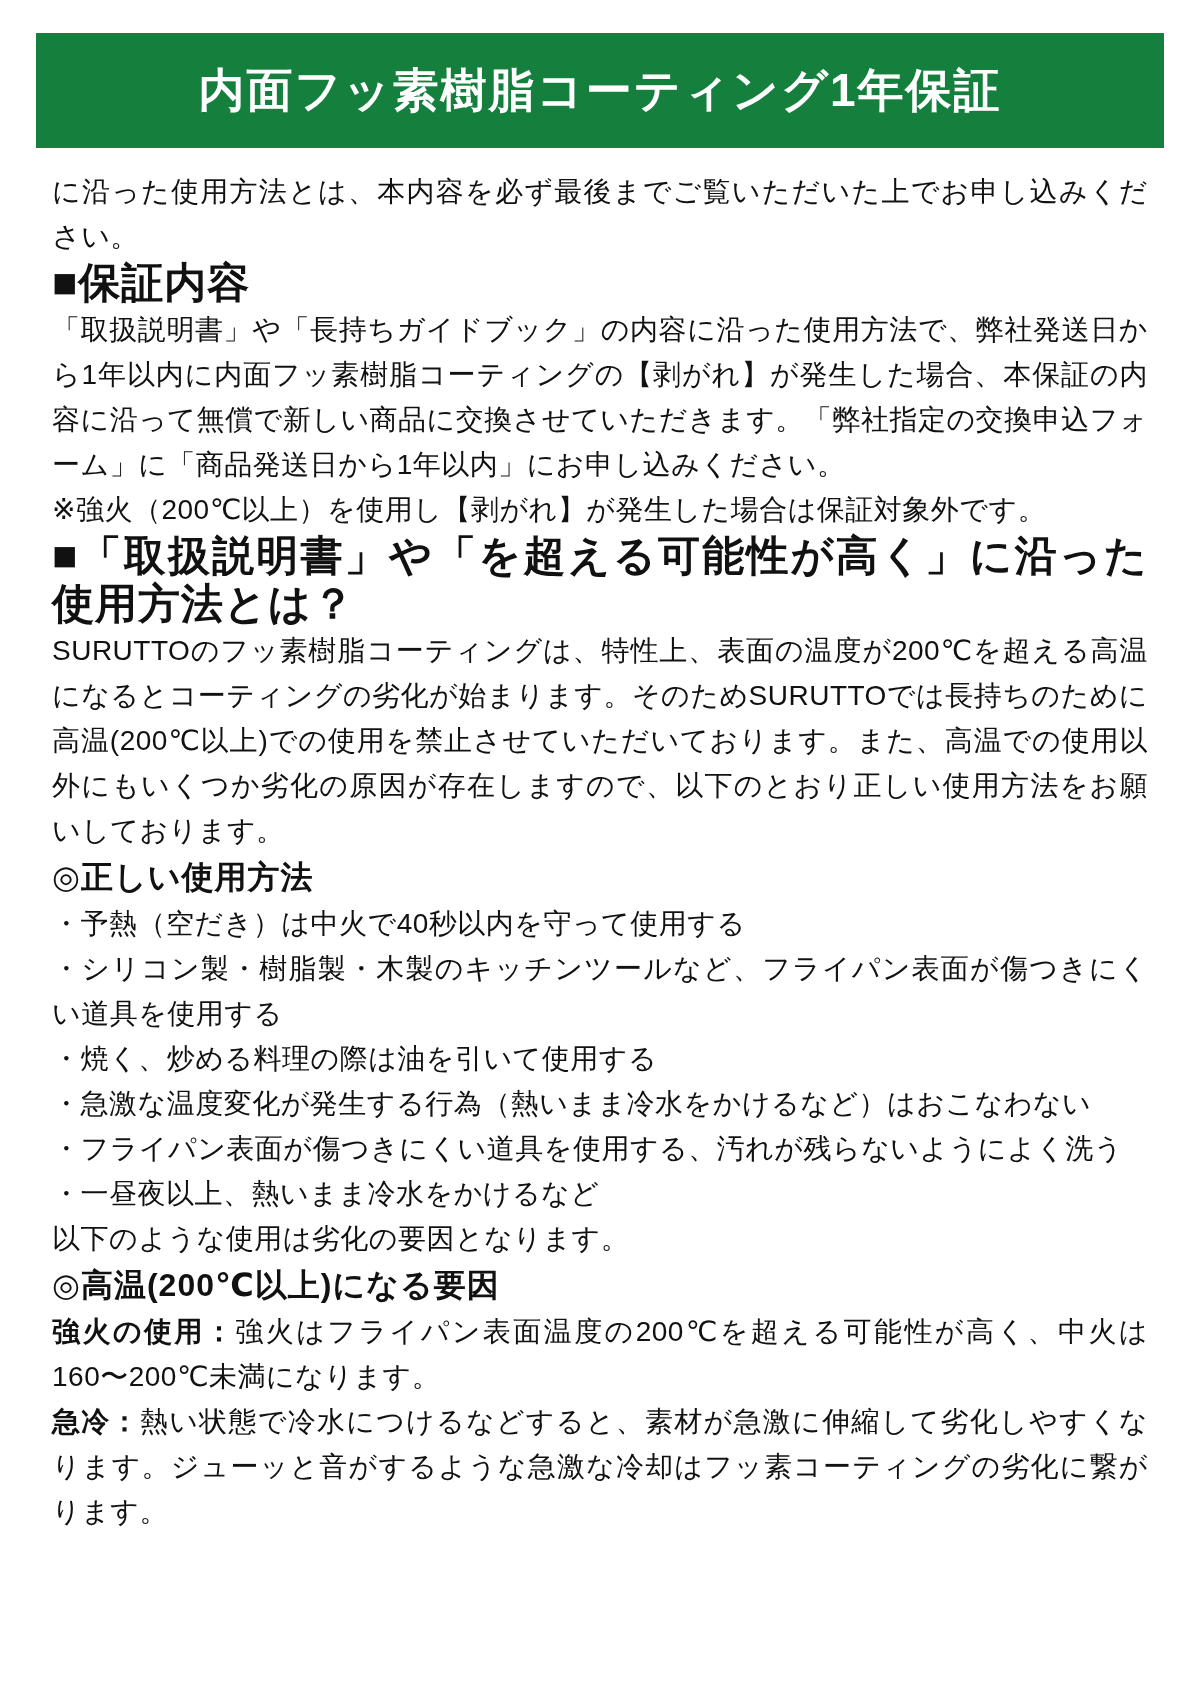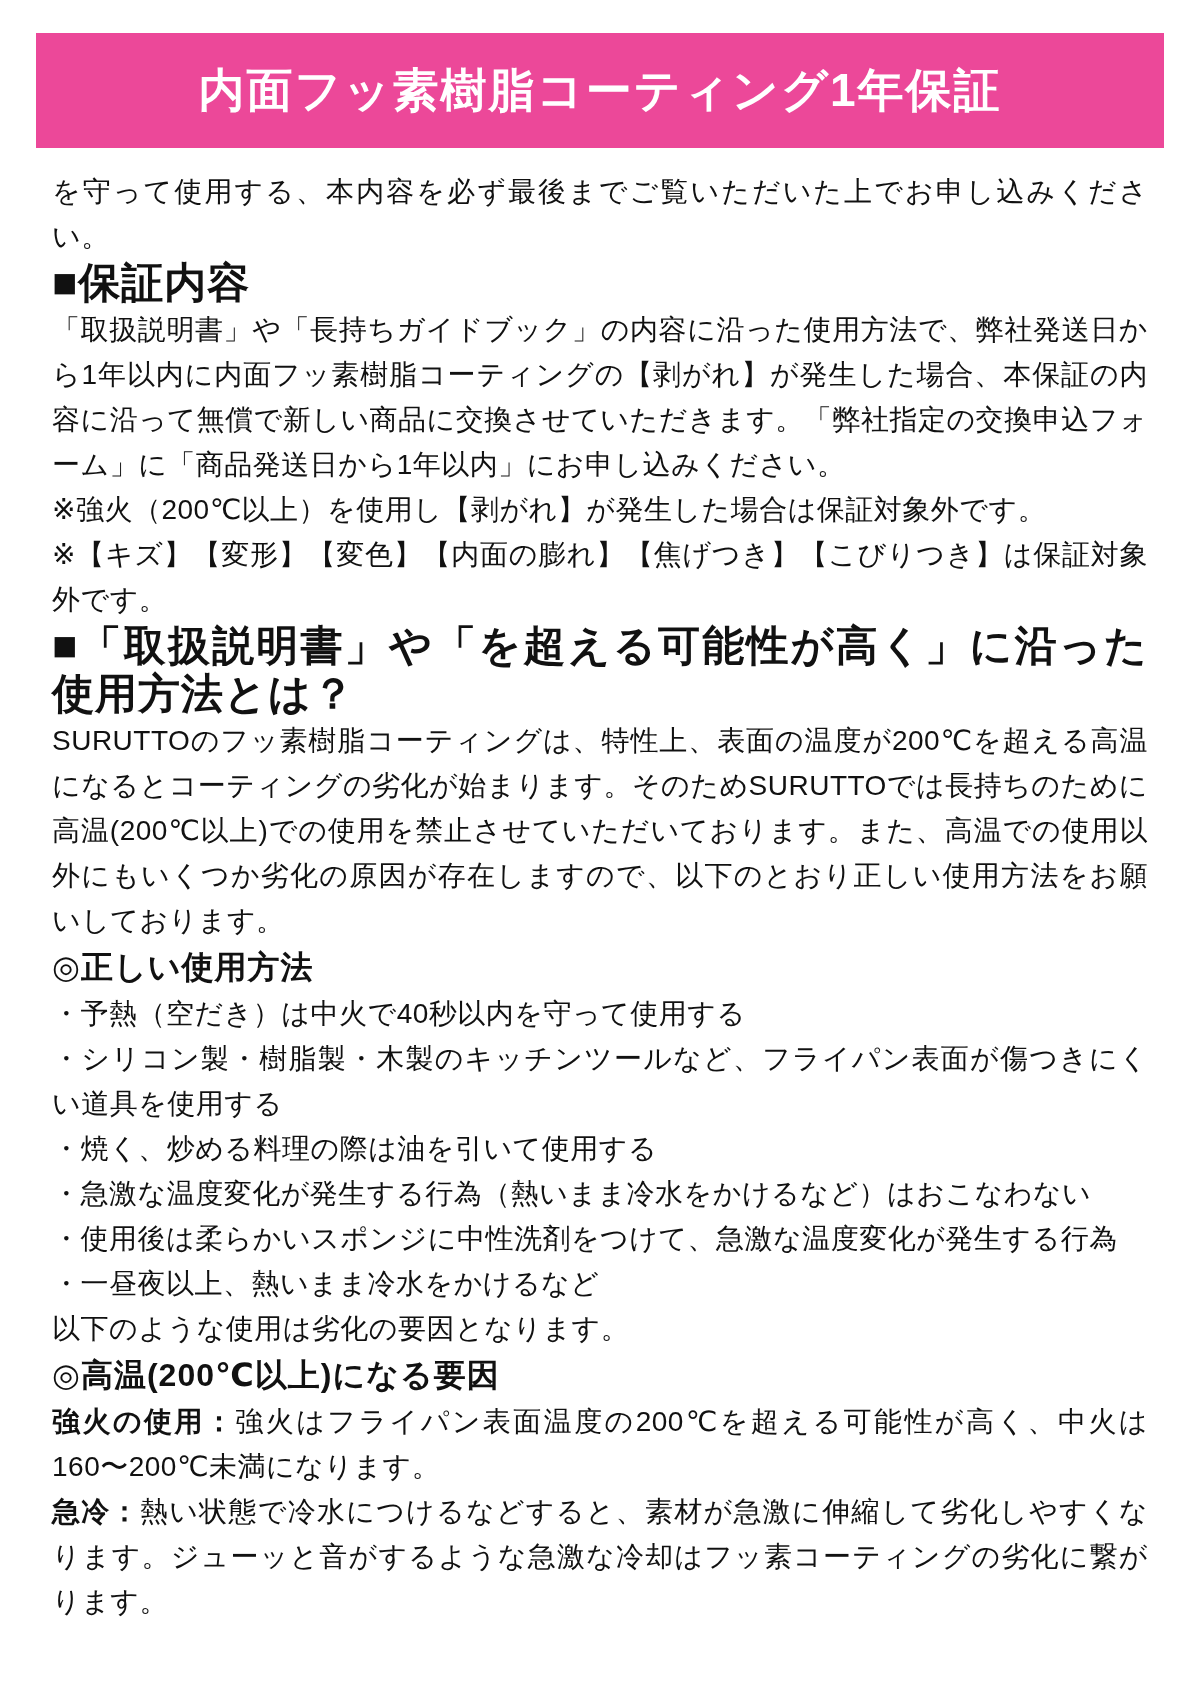--- a/index.html
+++ b/index.html
@@ -12,21 +12,21 @@
   }
   .page {
     width: 1200px;
     height: 1691px;
     padding: 33px 36px 30px 36px;
     background: #ffffff;
     overflow: hidden;
   }
   .banner {
     height: 115px;
-    background: #ec4899;
+    background: #15803d;
     display: flex;
     align-items: center;
     justify-content: center;
     margin-bottom: 21px;
   }
   .banner-title {
     color: #ffffff;
     font-size: 46px;
     font-weight: 700;
     letter-spacing: 2px;
@@ -60,36 +60,35 @@
 <body>
 
 <div class="page">
 
   <div class="banner">
     <div class="banner-title">内面フッ素樹脂コーティング1年保証</div>
   </div>
 
   <div class="content">
 
-    <p>を守って使用する、本内容を必ず最後までご覧いただいた上でお申し込みください。</p>
+    <p>に沿った使用方法とは、本内容を必ず最後までご覧いただいた上でお申し込みください。</p>
 
     <p class="h-square">■保証内容</p>
     <p>「取扱説明書」や「長持ちガイドブック」の内容に沿った使用方法で、弊社発送日から1年以内に内面フッ素樹脂コーティングの【剥がれ】が発生した場合、本保証の内容に沿って無償で新しい商品に交換させていただきます。「弊社指定の交換申込フォーム」に「商品発送日から1年以内」にお申し込みください。</p>
     <p>※強火（200℃以上）を使用し【剥がれ】が発生した場合は保証対象外です。</p>
-    <p>※【キズ】【変形】【変色】【内面の膨れ】【焦げつき】【こびりつき】は保証対象外です。</p>
 
     <p class="h-square">■「取扱説明書」や「を超える可能性が高く」に沿った使用方法とは？</p>
     <p>SURUTTOのフッ素樹脂コーティングは、特性上、表面の温度が200℃を超える高温になるとコーティングの劣化が始まります。そのためSURUTTOでは長持ちのために高温(200℃以上)での使用を禁止させていただいております。また、高温での使用以外にもいくつか劣化の原因が存在しますので、以下のとおり正しい使用方法をお願いしております。</p>
 
     <p class="h-circle">◎正しい使用方法</p>
     <p>・予熱（空だき）は中火で40秒以内を守って使用する</p>
     <p>・シリコン製・樹脂製・木製のキッチンツールなど、フライパン表面が傷つきにくい道具を使用する</p>
     <p>・焼く、炒める料理の際は油を引いて使用する</p>
     <p>・急激な温度変化が発生する行為（熱いまま冷水をかけるなど）はおこなわない</p>
-    <p>・使用後は柔らかいスポンジに中性洗剤をつけて、急激な温度変化が発生する行為</p>
+    <p>・フライパン表面が傷つきにくい道具を使用する、汚れが残らないようによく洗う</p>
     <p>・一昼夜以上、熱いまま冷水をかけるなど</p>
     <p>以下のような使用は劣化の要因となります。</p>
 
     <p class="h-circle">◎高温(200℃以上)になる要因</p>
     <p><span class="lead">強火の使用：</span><span>強火はフライパン表面温度の200℃を超える可能性が高く、中火は160〜200℃未満になります。</span></p>
 
     <p><span class="lead">急冷：</span><span>熱い状態で冷水につけるなどすると、素材が急激に伸縮して劣化しやすくなります。ジューッと音がするような急激な冷却はフッ素コーティングの劣化に繋がります。</span></p>
 
   </div>
 

